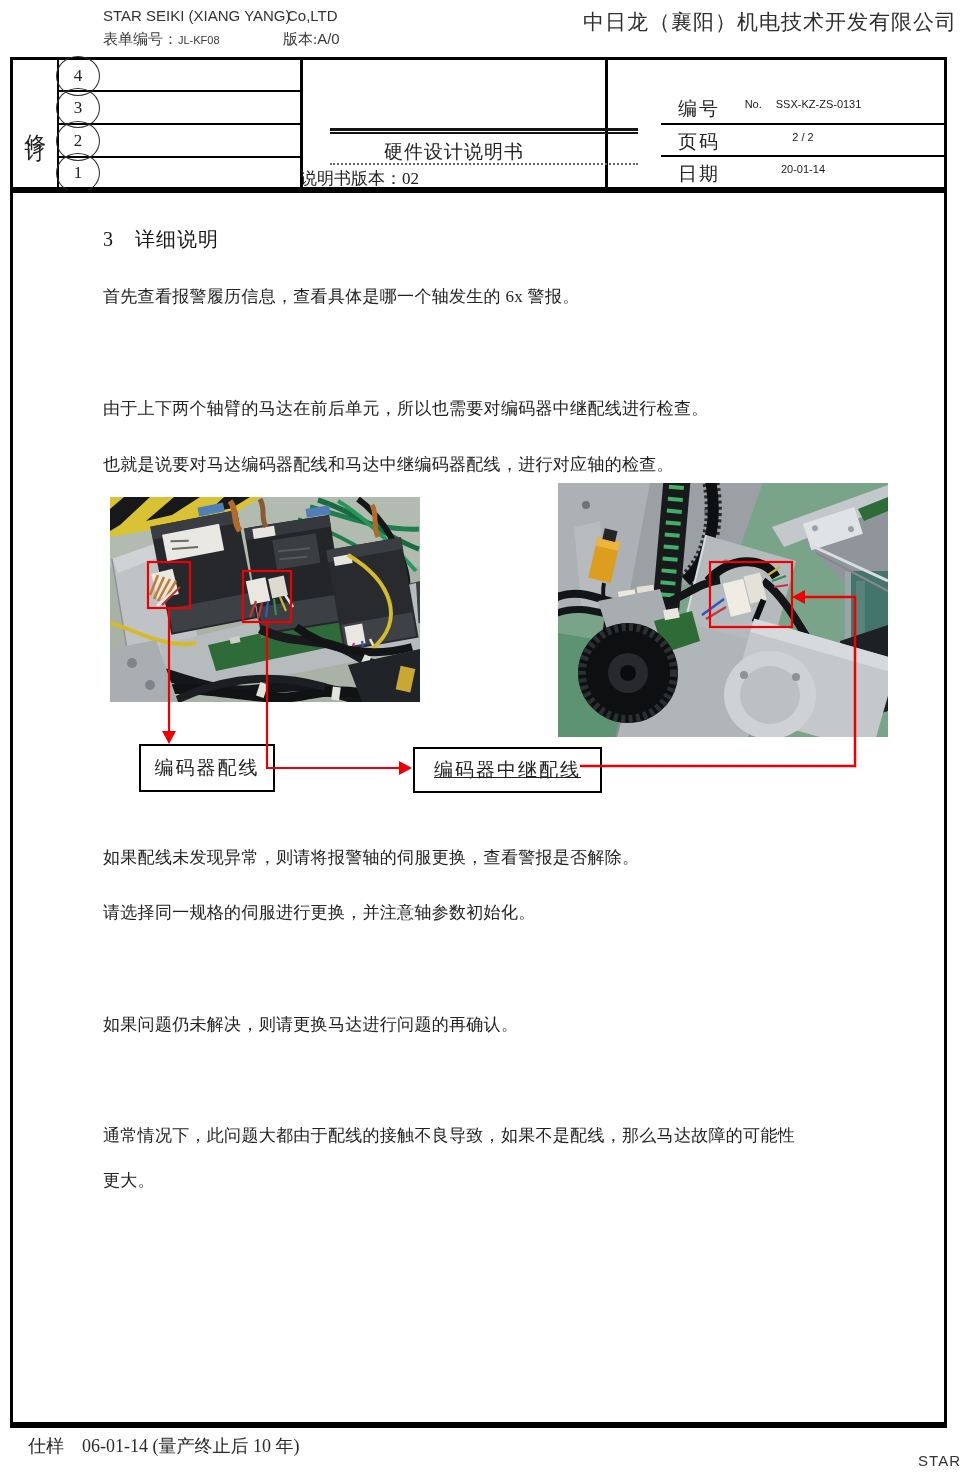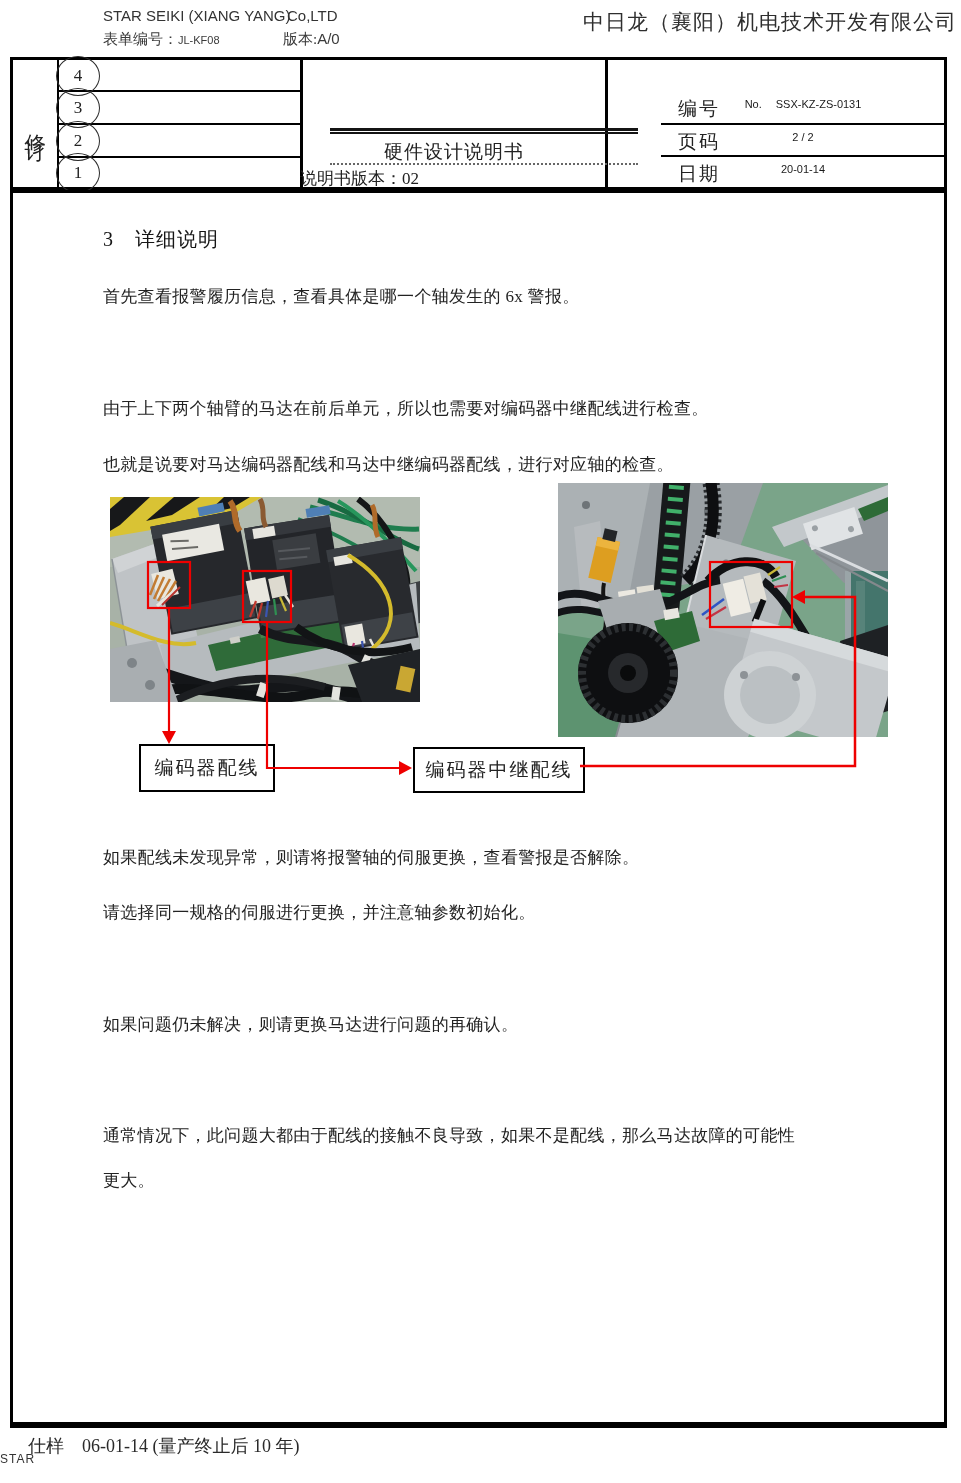--- a/index.html
+++ b/index.html
@@ -48,29 +48,29 @@
   
   .photo{overflow:hidden;}
   .photo svg{display:block;}
   .photo-left{left:110px;top:497px;width:310px;height:205px;}
   .photo-right{left:558px;top:483px;width:330px;height:254px;}
 
   
   .callout{box-sizing:border-box;border:2px solid #000;background:#fff;display:flex;
            align-items:center;justify-content:center;font-size:19px;color:#222;letter-spacing:2px;}
   .callout-1{left:123px;top:744px;width:136px;height:48px;margin-left:16px;}
-  .callout-2{left:413px;top:747px;width:172px;height:46px;}
+  .callout-2{left:413px;top:747px;width:189px;height:46px;text-decoration:underline;}
 
   
   .anno{left:0;top:0;width:961px;height:1483px;pointer-events:none;}
 
   
   .ft-spec{left:28px;top:1434px;font-size:18px;color:#2a2a2a;}
-  .ft-brand{left:0;top:1452px;width:961px;text-align:left;
-            font-family:"Liberation Sans","DejaVu Sans",sans-serif;font-size:12px;color:#333;letter-spacing:1px;}
+  .ft-brand{left:0;top:1452px;width:961px;text-align:right;
+            font-family:"Liberation Sans","DejaVu Sans",sans-serif;font-size:15px;color:#333;letter-spacing:1px;}
 </style>
 </head>
 <body>
 
 <div class="page">
 
   <div class="abs th-en sans">STAR SEIKI (XIANG YANG)</div>
   <div class="abs th-en2 sans">Co,LTD</div>
   <div class="abs th-form"><span>表单编号：</span><span class="sans">JL-KF08</span></div>
   <div class="abs th-ver"><span>版本:</span><span class="sans">A/0</span></div>

